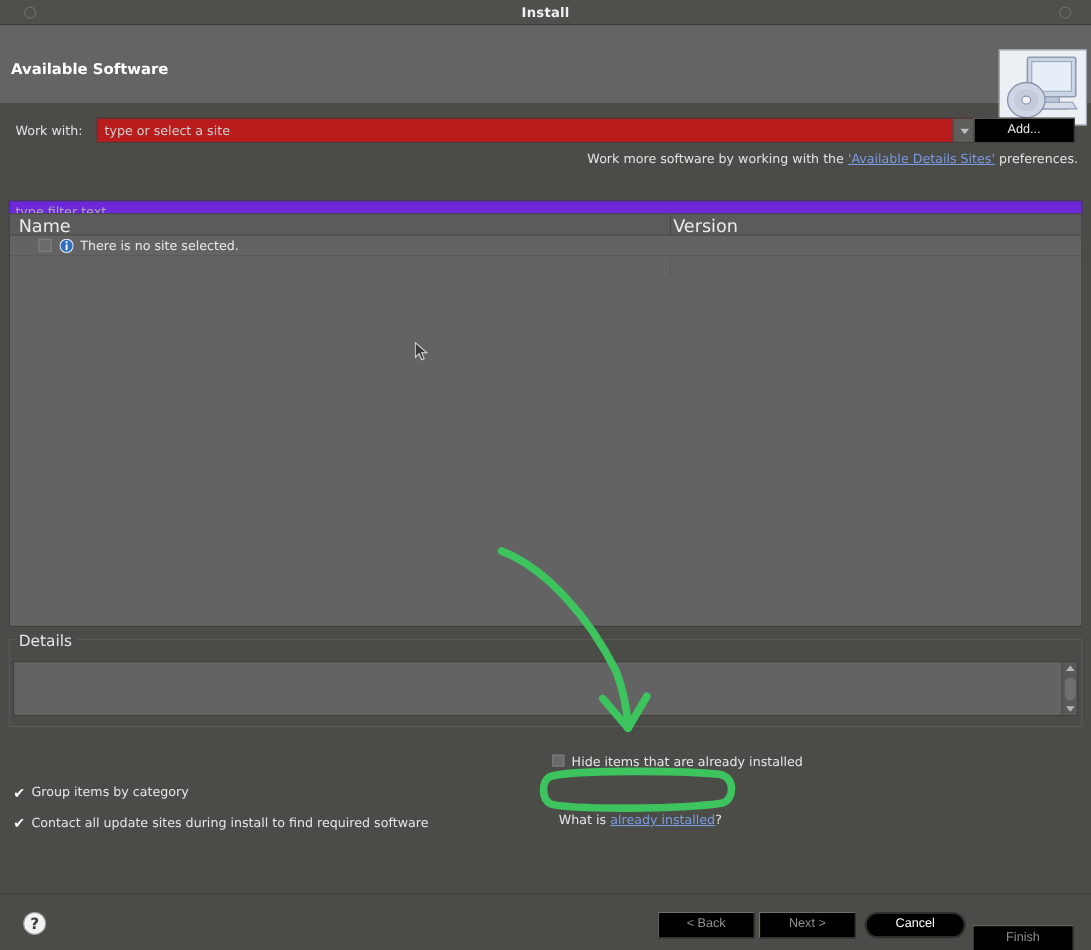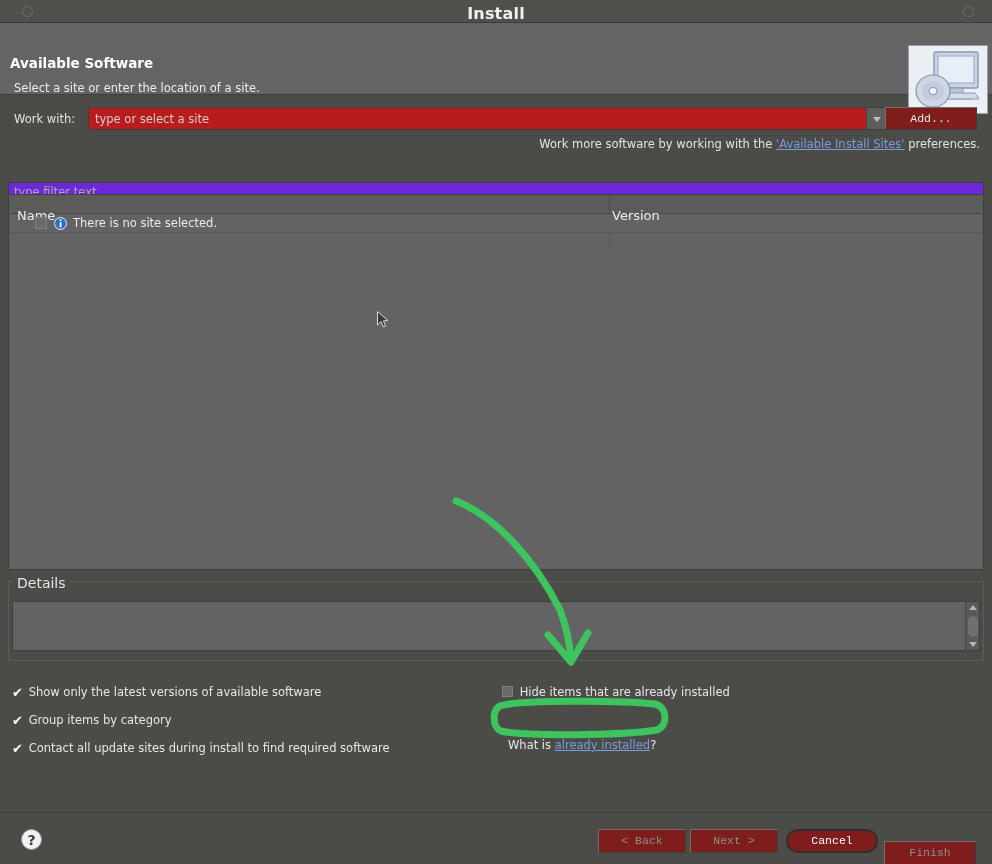--- a/index.html
+++ b/index.html
@@ -46,21 +46,21 @@
     left: 0; top: 0;
     width: 992px; height: 23px;
     background: #4f4f4c;
     border-bottom: 1px solid #3b3b39;
     box-sizing: border-box;
   }
   #titlebar .title {
     position: absolute;
     left: 0; right: 0; top: 4px;
     text-align: center;
-    font-size: 16px;
+    font-size: 12px;
     font-weight: bold;
     color: #f0f0f0;
     letter-spacing: .2px;
   }
   .tb-btn {
     position: absolute;
     top: 6px;
     width: 11px; height: 11px;
     border-radius: 50%;
     border: 1.4px solid #6d6d6a;
@@ -142,27 +142,27 @@
     left: 50%; top: 50%;
     margin-left: -4px; margin-top: -2px;
     width: 0; height: 0;
     border-left: 4px solid transparent;
     border-right: 4px solid transparent;
     border-top: 5px solid #bfbfbf;
   }
 
   
   .btn {
-    background: #7f1d1d;
+    background: #000000;
     border: 1px solid #6f6f6c;
     border-bottom-color: #3f3f3d;
     border-right-color: #3f3f3d;
     box-sizing: border-box;
     color: #e8e8e8;
-    font-family: Liberation Mono, monospace;
+    font-family: Liberation Sans, sans-serif;
     font-size: 11.5px;
     text-align: center;
     cursor: default;
     line-height: 1;
     display: flex;
     align-items: center;
     justify-content: center;
   }
   .btn.disabled { color: #8f8f8c; }
   .btn.default  { border: 2px solid #2f2f2e; color: #ffffff; }
@@ -217,22 +217,22 @@
     box-sizing: border-box;
   }
   #table-head {
     position: relative;
     height: 18px;
     background: #5b5b59;
     border-bottom: 1px solid #4a4a48;
   }
   .th {
     position: absolute;
-    top: 13px;
-    font-size: 13px;
+    top: 1px;
+    font-size: 16px;
     color: #ececec;
   }
   #th-name    { left: 8px; }
   #th-version { left: 603px; }
   #col-split {
     position: absolute;
     left: 600px; top: 0;
     width: 1px; height: 18px;
     background: #4a4a48;
   }
@@ -405,21 +405,20 @@
 <div id="dialog">
 
   <div id="titlebar">
     <div class="tb-btn" id="tb-left"></div>
     <div class="title">Install</div>
     <div class="tb-btn" id="tb-right"></div>
   </div>
 
   <div id="banner">
     <div class="head-title">Available Software</div>
-    <div class="head-sub">Select a site or enter the location of a site.</div>
     <div id="banner-icon">
       <svg width="78" height="67" viewBox="0 0 78 67">
         <rect x="0" y="0" width="78" height="67" fill="#eceff4"></rect>
 
         <rect x="25" y="6" width="44" height="36" rx="2" fill="#c9d4e4" stroke="#8d9bb2" stroke-width="1.4"></rect>
         <rect x="29" y="10" width="36" height="27" fill="#e7eef8" stroke="#9aa8bd" stroke-width="1"></rect>
         <rect x="40" y="42" width="14" height="6" fill="#b9c5d8" stroke="#8d9bb2" stroke-width="1"></rect>
         <rect x="30" y="48" width="34" height="5" rx="1.5" fill="#c9d4e4" stroke="#8d9bb2" stroke-width="1"></rect>
 
         <path d="M27 47 L66 47 L70 53 L31 53 Z" fill="#d4dcea" stroke="#8d9bb2" stroke-width="1"></path>
@@ -435,21 +434,21 @@
   <div id="workwith-combo">
     <input id="workwith-input" type="text" placeholder="type or select a site" style="">
     <div id="workwith-arrow">
       <div class="tri-down"></div>
     </div>
   </div>
   <div id="add-button" class="btn">Add...</div>
 
   <div id="findmore">
     <span>Work more software by working with the</span>
-    <a href="#">'Available Install Sites'</a>
+    <a href="#">'Available Details Sites'</a>
     <span>preferences.</span>
   </div>
 
   <div id="filter-field">
     <input id="filter-input" type="text" placeholder="type filter text" style="">
   </div>
 
   <div id="table">
     <div id="table-head">
       <div class="th" id="th-name">Name</div>
@@ -473,24 +472,20 @@
   <div id="details-group"></div>
   <div id="details-label">Details</div>
   <div id="details-box">
     <div id="details-scroll">
       <div class="sb-arrow sb-up"></div>
       <div class="sb-thumb"></div>
       <div class="sb-arrow sb-down"></div>
     </div>
   </div>
 
-  <div class="opt" id="opt-latest">
-    <span class="check">✔</span>
-    <span>Show only the latest versions of available software</span>
-  </div>
   <div class="opt" id="opt-group">
     <span class="check">✔</span>
     <span>Group items by category</span>
   </div>
   <div class="opt" id="opt-contact">
     <span class="check">✔</span>
     <span>Contact all update sites during install to find required software</span>
   </div>
   <div class="opt" id="opt-hide">
     <span class="emptybox"></span>

